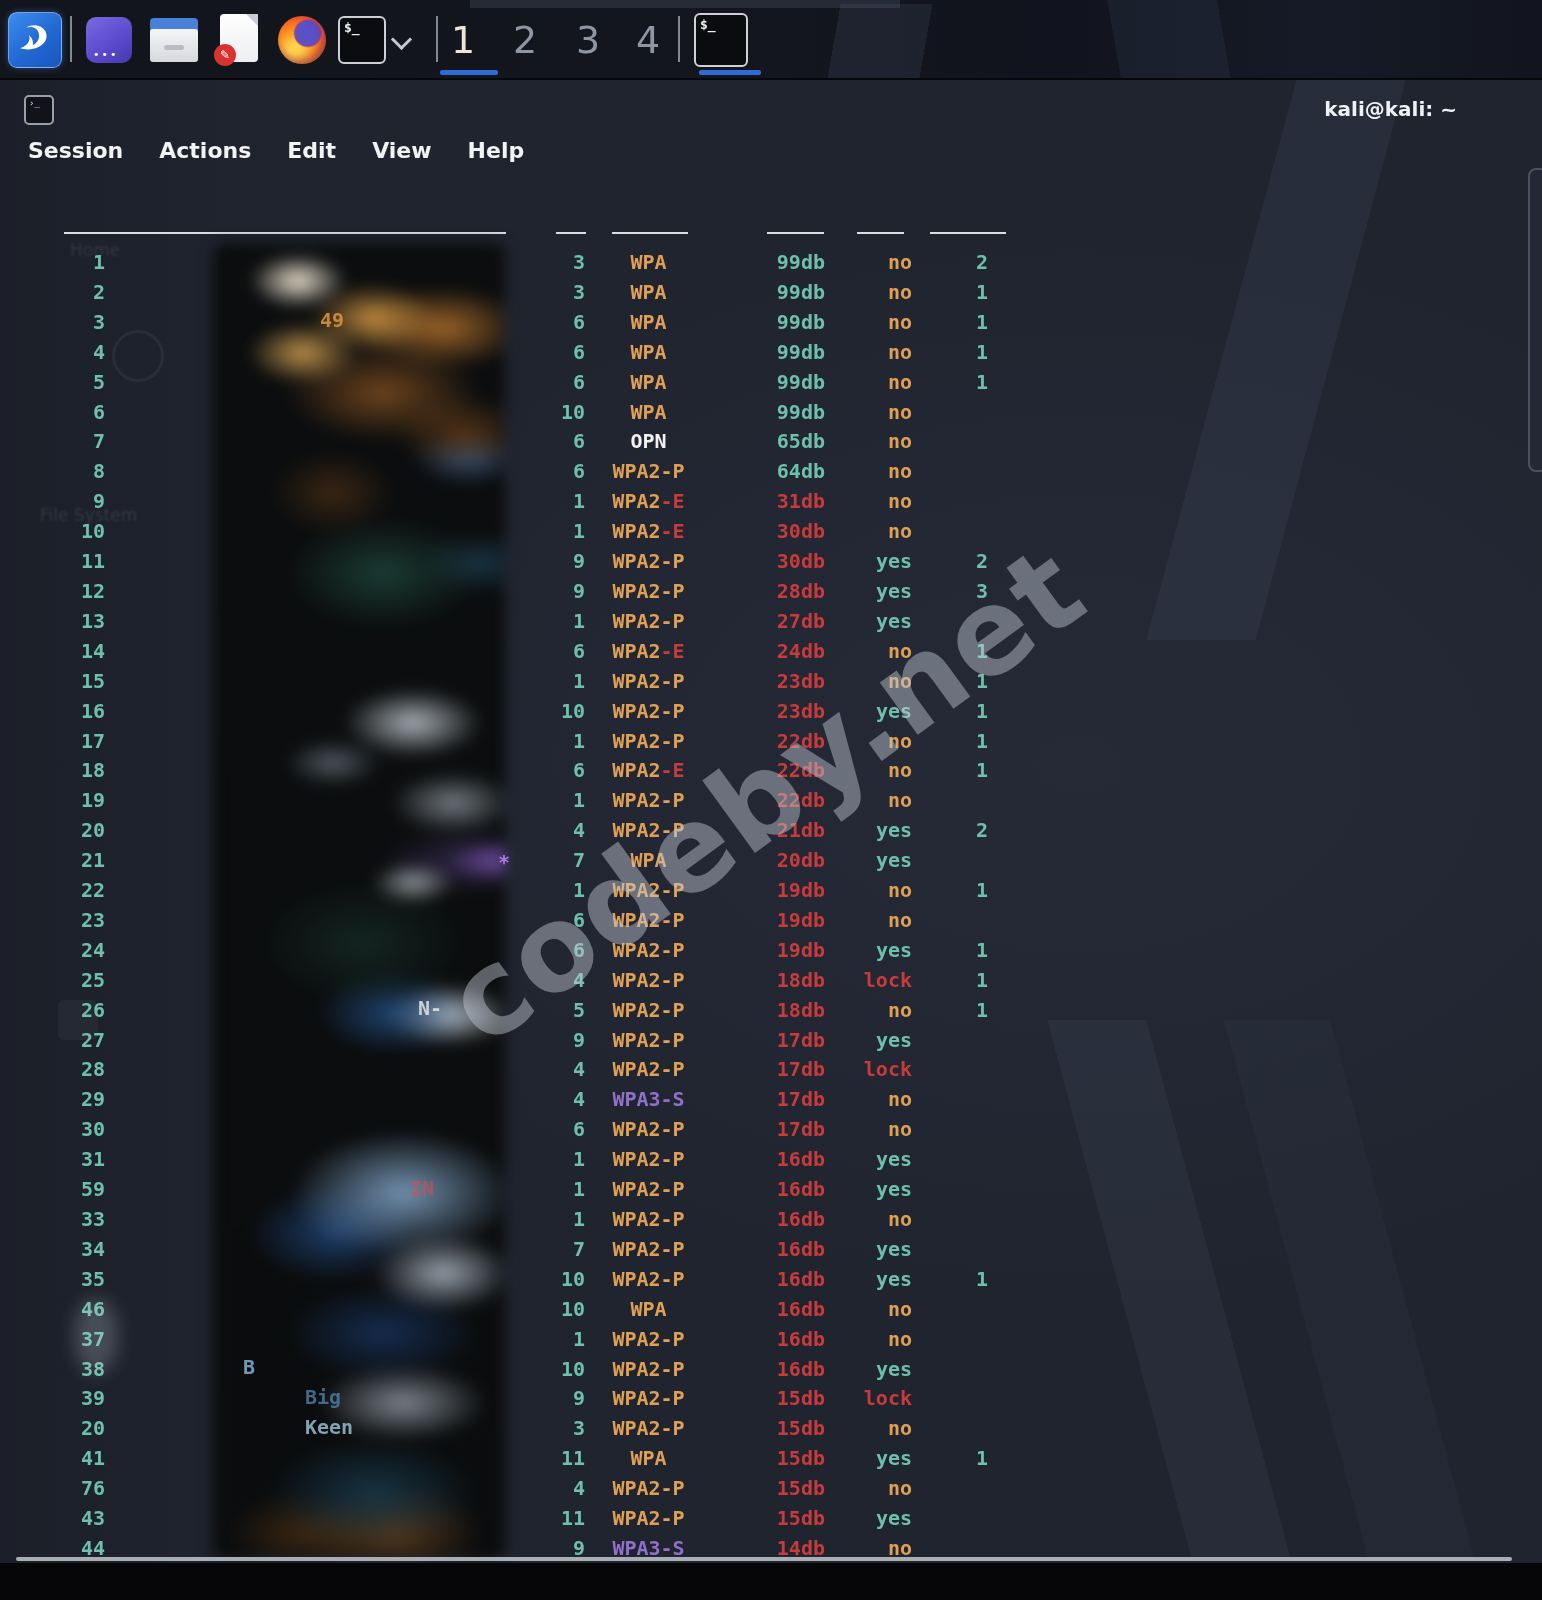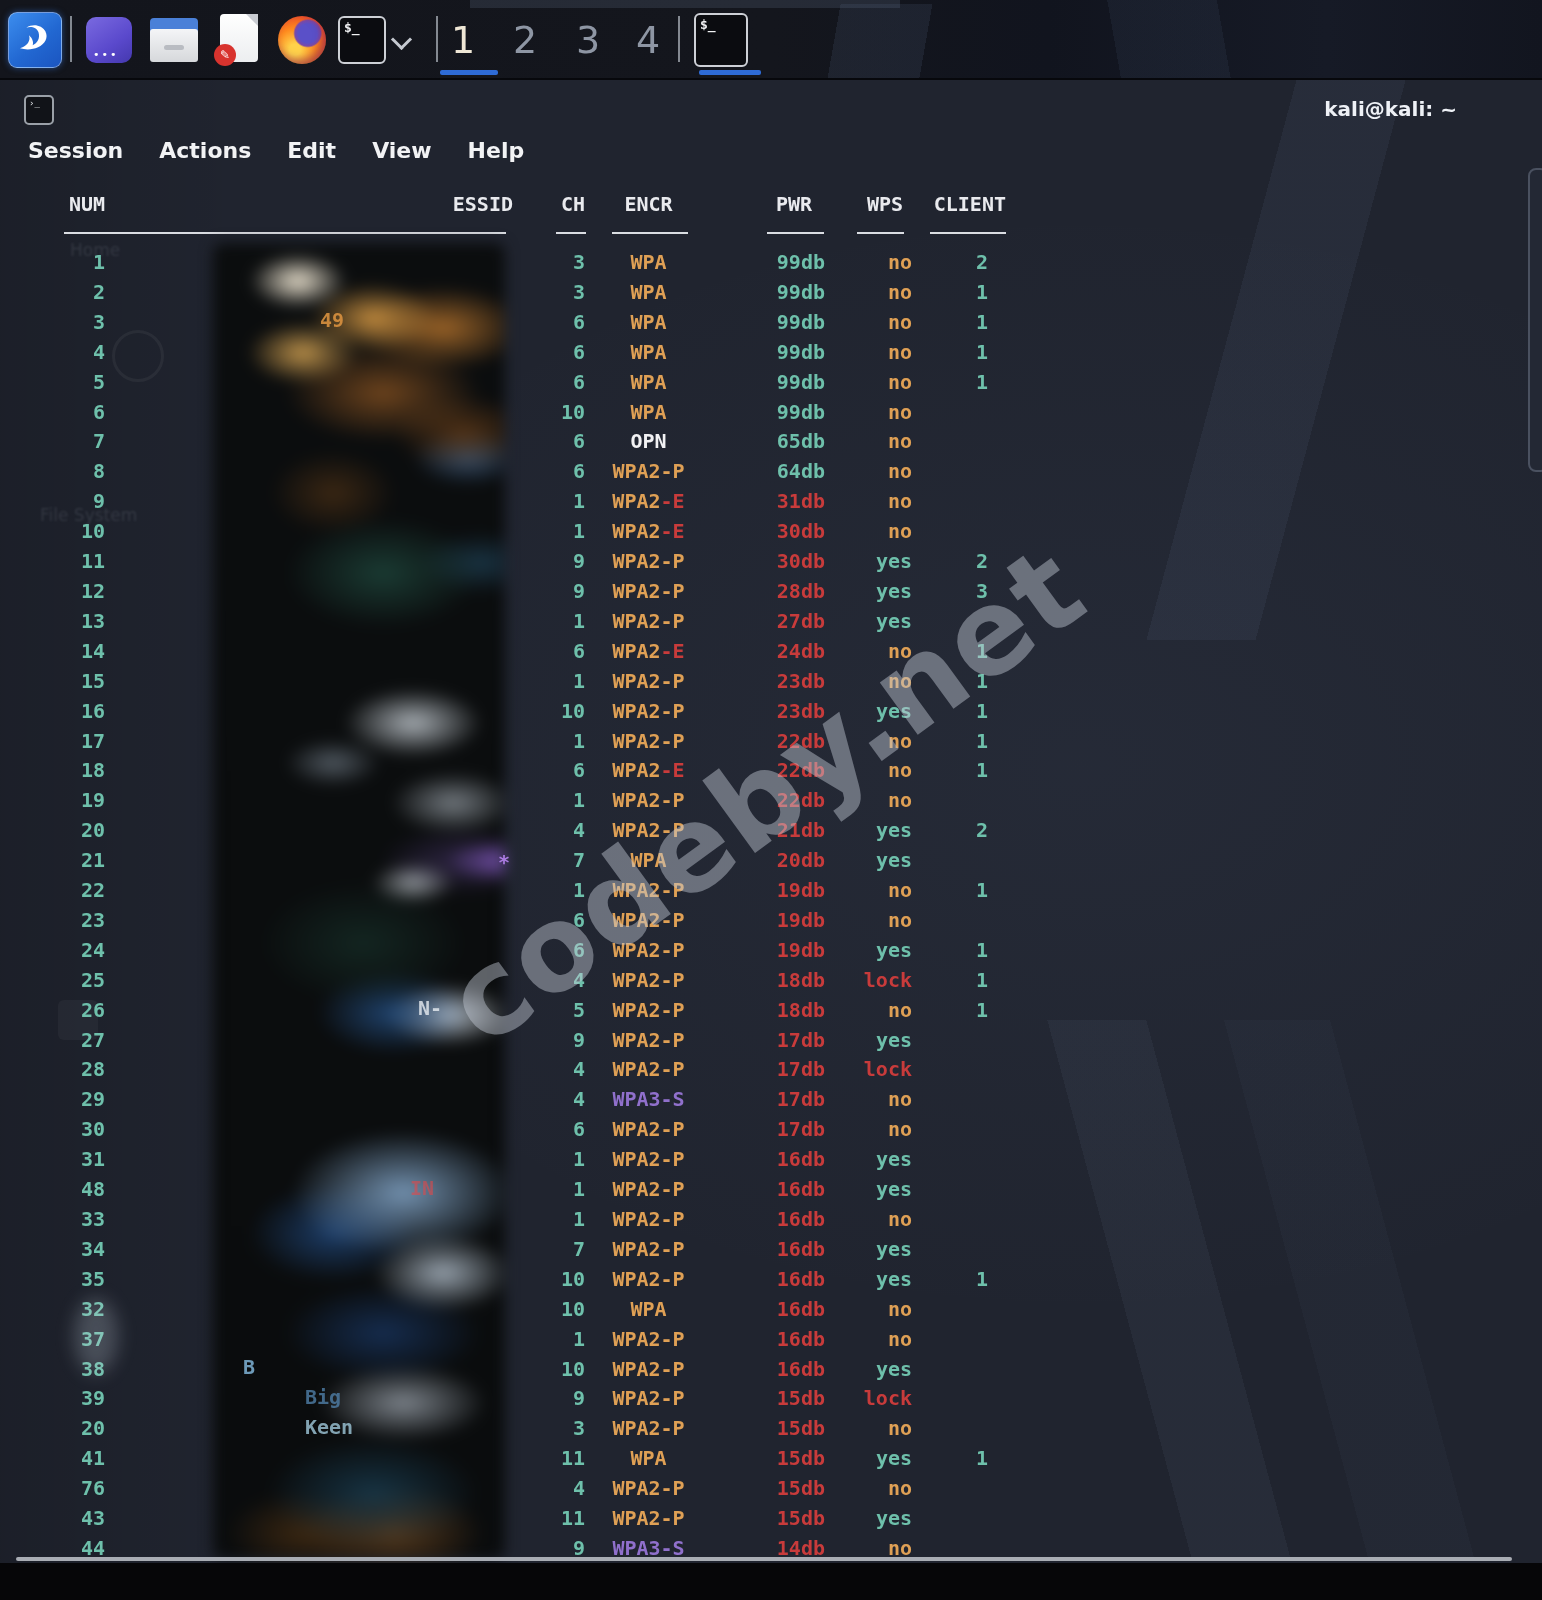--- a/index.html
+++ b/index.html
@@ -196,29 +196,20 @@
   <div class="win-title">kali@kali: ~</div>
 
   <div class="menubar">
     <span class="menu-item">Session</span>
     <span class="menu-item">Actions</span>
     <span class="menu-item">Edit</span>
     <span class="menu-item">View</span>
     <span class="menu-item">Help</span>
   </div>
 
-  <div class="hdr mono">
-    <span class="c-num">NUM</span>
-    <span class="c-essid">ESSID</span>
-    <span class="c-ch">CH</span>
-    <span class="c-encr">ENCR</span>
-    <span class="c-pwr">PWR</span>
-    <span class="c-wps">WPS</span>
-    <span class="c-client">CLIENT</span>
-  </div>
   <div class="hdr-line" style="left:64px;width:44px"></div>
   <div class="hdr-line" style="left:96px;width:410px"></div>
   <div class="hdr-line" style="left:556px;width:30px"></div>
   <div class="hdr-line" style="left:612px;width:76px"></div>
   <div class="hdr-line" style="left:767px;width:57px"></div>
   <div class="hdr-line" style="left:857px;width:47px"></div>
   <div class="hdr-line" style="left:930px;width:76px"></div>
 
   <div class="rows mono">
       <div class="row">
@@ -494,21 +485,21 @@
       <div class="row">
         <span class="c-num t-teal">31</span>
         <span class="c-essid"></span>
         <span class="c-ch t-teal">1</span>
         <span class="c-encr"><span class="t-orange">WPA2-P</span></span>
         <span class="c-pwr t-red">16db</span>
         <span class="c-wps t-teal">yes</span>
         <span class="c-client t-teal"></span>
       </div>
       <div class="row">
-        <span class="c-num t-teal">48</span>
+        <span class="c-num t-teal">59</span>
         <span class="c-essid"></span>
         <span class="c-ch t-teal">1</span>
         <span class="c-encr"><span class="t-orange">WPA2-P</span></span>
         <span class="c-pwr t-red">16db</span>
         <span class="c-wps t-teal">yes</span>
         <span class="c-client t-teal"></span>
       </div>
       <div class="row">
         <span class="c-num t-teal">33</span>
         <span class="c-essid"></span>
@@ -530,21 +521,21 @@
       <div class="row">
         <span class="c-num t-teal">35</span>
         <span class="c-essid"></span>
         <span class="c-ch t-teal">10</span>
         <span class="c-encr"><span class="t-orange">WPA2-P</span></span>
         <span class="c-pwr t-red">16db</span>
         <span class="c-wps t-teal">yes</span>
         <span class="c-client t-teal">1</span>
       </div>
       <div class="row">
-        <span class="c-num t-teal">32</span>
+        <span class="c-num t-teal">46</span>
         <span class="c-essid"></span>
         <span class="c-ch t-teal">10</span>
         <span class="c-encr"><span class="t-orange">WPA</span></span>
         <span class="c-pwr t-red">16db</span>
         <span class="c-wps t-orange">no</span>
         <span class="c-client t-teal"></span>
       </div>
       <div class="row">
         <span class="c-num t-teal">37</span>
         <span class="c-essid"></span>

